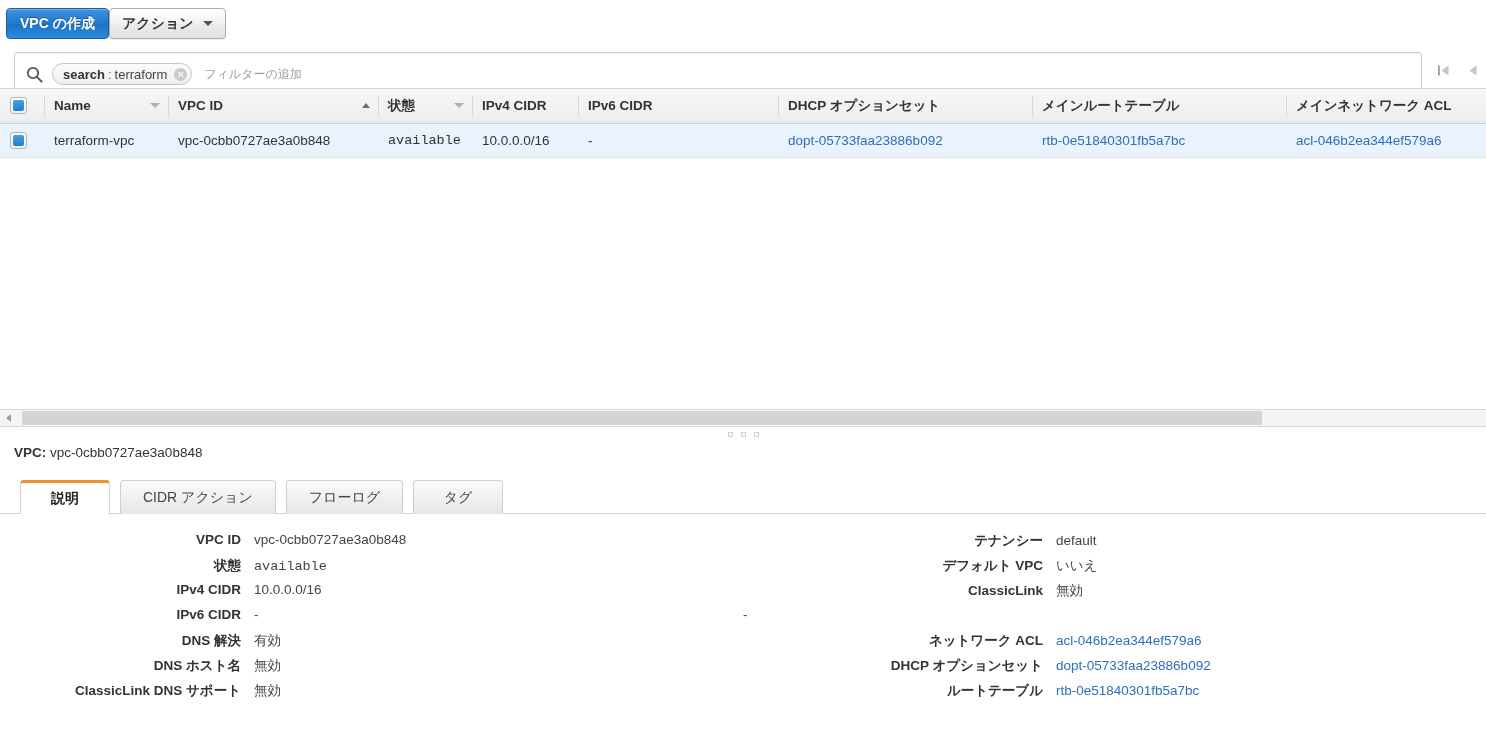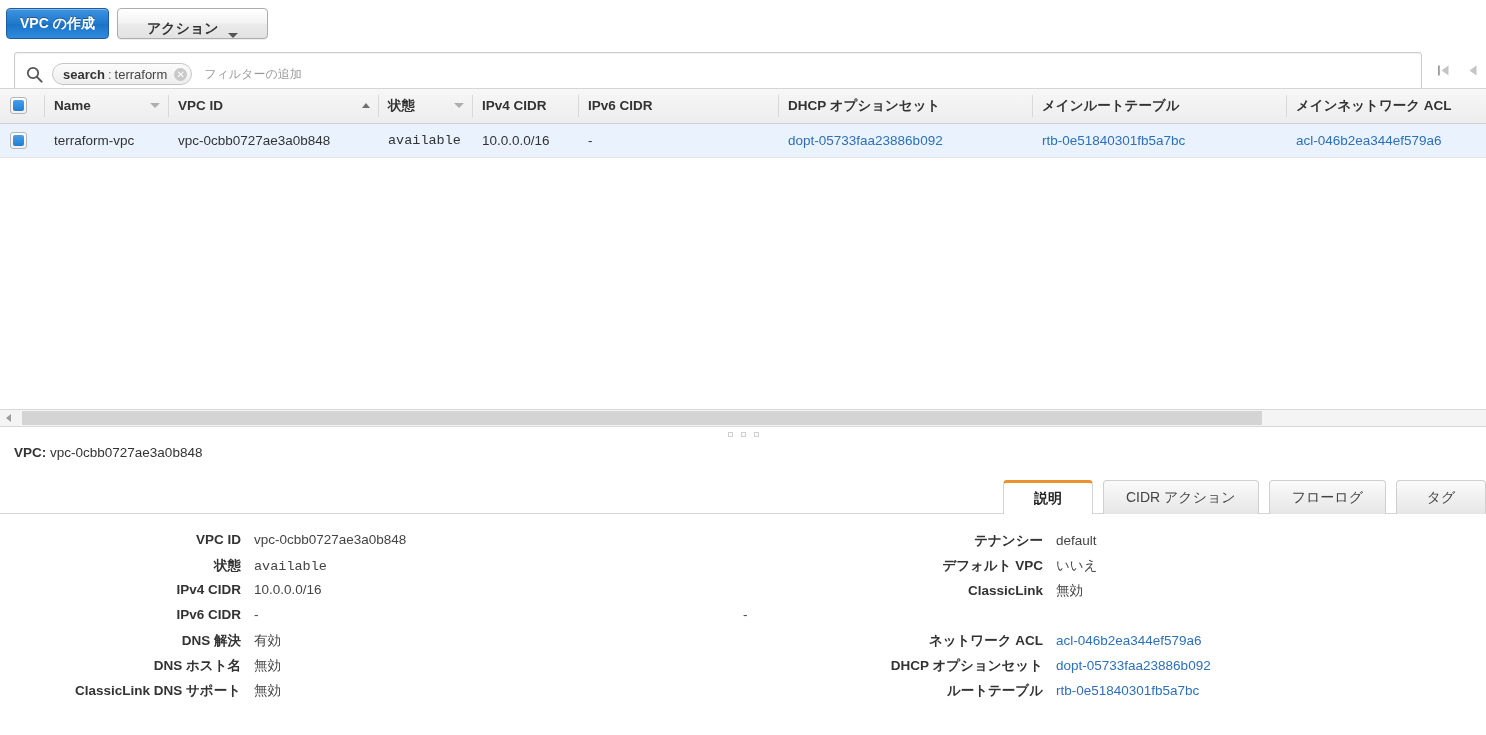--- a/index.html
+++ b/index.html
@@ -12,21 +12,21 @@
     color: #333333;
     -webkit-font-smoothing: antialiased;
   }
 
   
   #toolbar {
     height: 52px;
     padding: 8px 0 0 6px;
     display: flex;
     align-items: flex-start;
-    gap: 8px;
+    gap: 0;
   }
   .btn {
     height: 31px;
     border-radius: 4px;
     font-size: 14px;
     font-weight: bold;
     display: inline-flex;
     align-items: center;
     justify-content: center;
     cursor: pointer;
@@ -35,26 +35,25 @@
   }
   .btn-primary {
     padding: 0 13px;
     color: #ffffff;
     border: 1px solid #1f5c9e;
     background: linear-gradient(to bottom, #3f93e0 0%, #2079ce 50%, #1972c6 51%, #2f8add 100%);
     text-shadow: 0 -1px 0 rgba(0,0,0,.35);
     box-shadow: inset 0 1px 0 rgba(255,255,255,.35);
   }
   .btn-default {
-    padding: 0 29px;
+    padding: 0 12px;
     color: #333333;
     border: 1px solid #adadad;
     background: linear-gradient(to bottom, #ffffff 0%, #f3f3f3 48%, #ebebeb 52%, #e2e2e2 100%);
     box-shadow: 0 1px 1px rgba(0,0,0,.07);
-    align-items: flex-end;
   }
   .caret-down {
     display: inline-block;
     margin-left: 9px;
     width: 0; height: 0;
     border-left: 5px solid transparent;
     border-right: 5px solid transparent;
     border-top: 5px solid #555555;
   }
 
@@ -255,21 +254,20 @@
 
   
   #tabs {
     margin-top: 18px;
     padding-left: 20px;
     display: flex;
     align-items: flex-end;
     gap: 10px;
     height: 36px;
     position: relative;
-    justify-content: flex-end;
   }
   #tabs::after {
     content: "";
     position: absolute;
     left: 0; right: 0; bottom: 0;
     height: 1px;
     background: #d4d4d4;
   }
   .tab {
     height: 34px;

